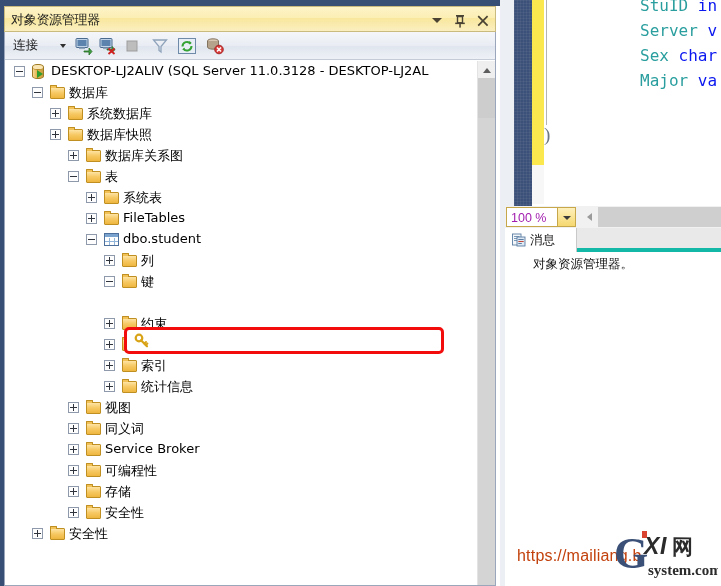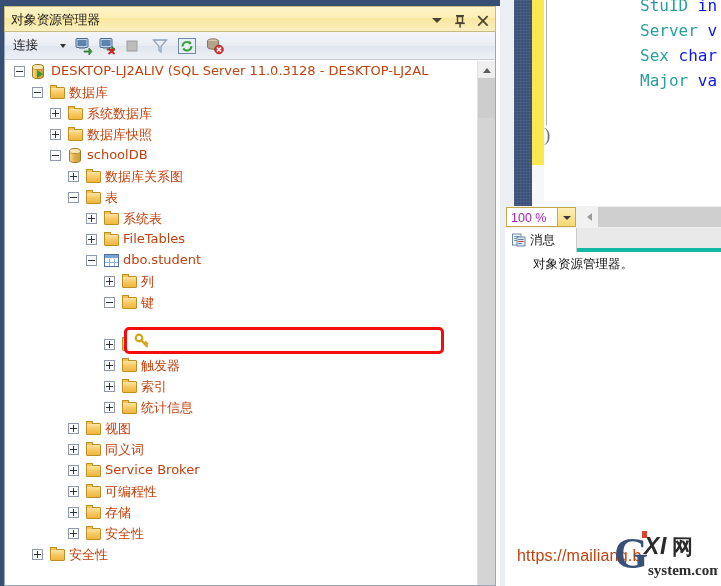--- a/index.html
+++ b/index.html
@@ -40,21 +40,21 @@
      background:linear-gradient(to bottom,#f4f6f9 0%,#e9edf3 50%,#dfe5ee 51%,#eef1f6 100%);
      border-bottom:1px solid #c4ccd8;box-sizing:border-box;}
   .tb-connect{position:absolute;left:8px;top:5px;font-size:12.5px;color:#18181a;
      font-family:"DejaVu Sans",sans-serif;white-space:nowrap;}
   .tb-connect-caret{position:absolute;left:55px;top:12px;width:0;height:0;
      border-left:3.5px solid transparent;border-right:3.5px solid transparent;border-top:4px solid #2f2f2f;}
   .tb-icon{position:absolute;top:5px;width:18px;height:18px;}
 
   
   .tree{position:absolute;left:5px;top:61px;width:472px;height:524px;overflow:hidden;background:#fff;}
-  .trow{position:relative;height:21px;white-space:nowrap;font-size:13px;color:#c2410c;
+  .trow{position:relative;height:21px;white-space:nowrap;font-size:13px;color:#000000;
      font-family:"DejaVu Sans",sans-serif;}
   .exp{position:absolute;top:5px;width:11px;height:11px;border:1px solid #8e9aab;
      background:#fdfdfd;box-sizing:border-box;}
   .exp:before{content:"";position:absolute;left:1px;top:4px;width:7px;height:1px;background:#30353d;}
   .exp.plus:after{content:"";position:absolute;left:4px;top:1px;width:1px;height:7px;background:#30353d;}
   .ico{position:absolute;top:3px;width:16px;height:16px;}
   .lbl{position:absolute;top:2px;white-space:nowrap;}
 
   
   .f-folder{background:
@@ -243,25 +243,20 @@
       <div class="ico f-folder" style="left:63px"></div>
       <div class="lbl" style="left:82px">系统数据库</div>
     </div>
 
     <div class="trow">
       <div class="exp plus" style="left:45px"></div>
       <div class="ico f-folder" style="left:63px"></div>
       <div class="lbl" style="left:82px">数据库快照</div>
     </div>
 
-    <div class="trow">
-      <div class="exp" style="left:45px"></div>
-      <div class="ico f-db" style="left:64px"></div>
-      <div class="lbl" style="left:82px">schoolDB</div>
-    </div>
 
     <div class="trow">
       <div class="exp plus" style="left:63px"></div>
       <div class="ico f-folder" style="left:81px"></div>
       <div class="lbl" style="left:100px">数据库关系图</div>
     </div>
 
     <div class="trow">
       <div class="exp" style="left:63px"></div>
       <div class="ico f-folder" style="left:81px"></div>

